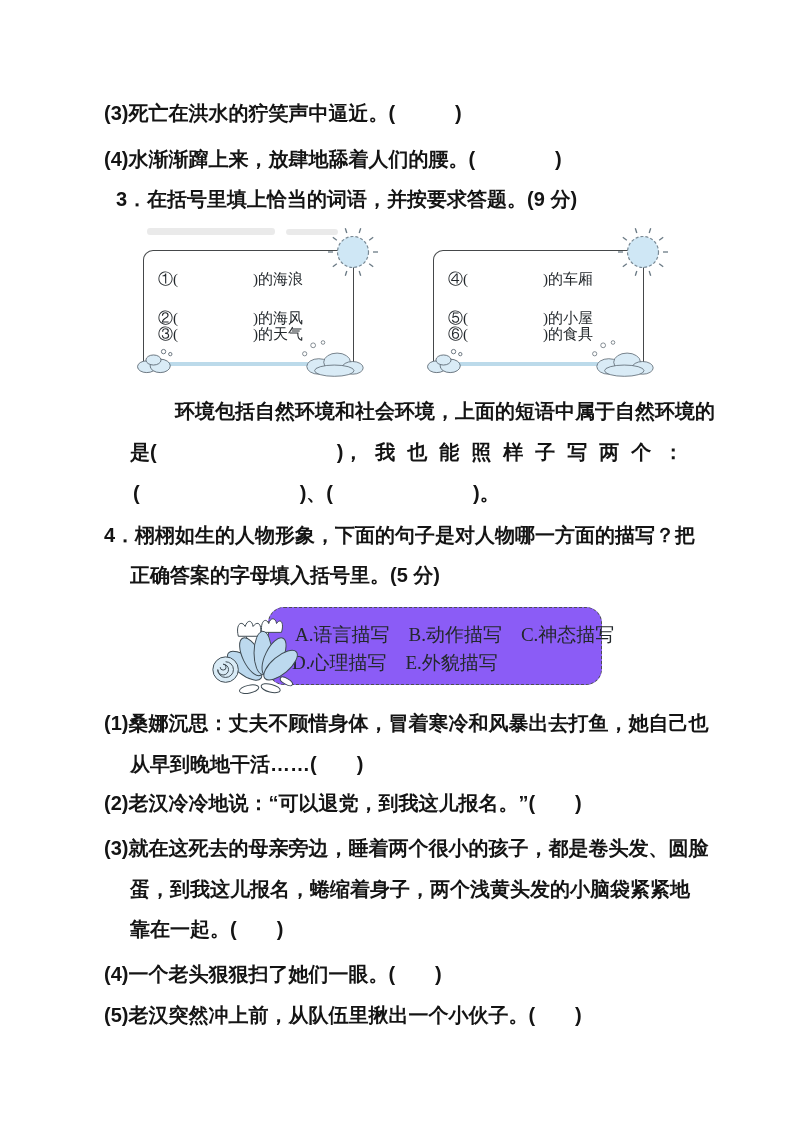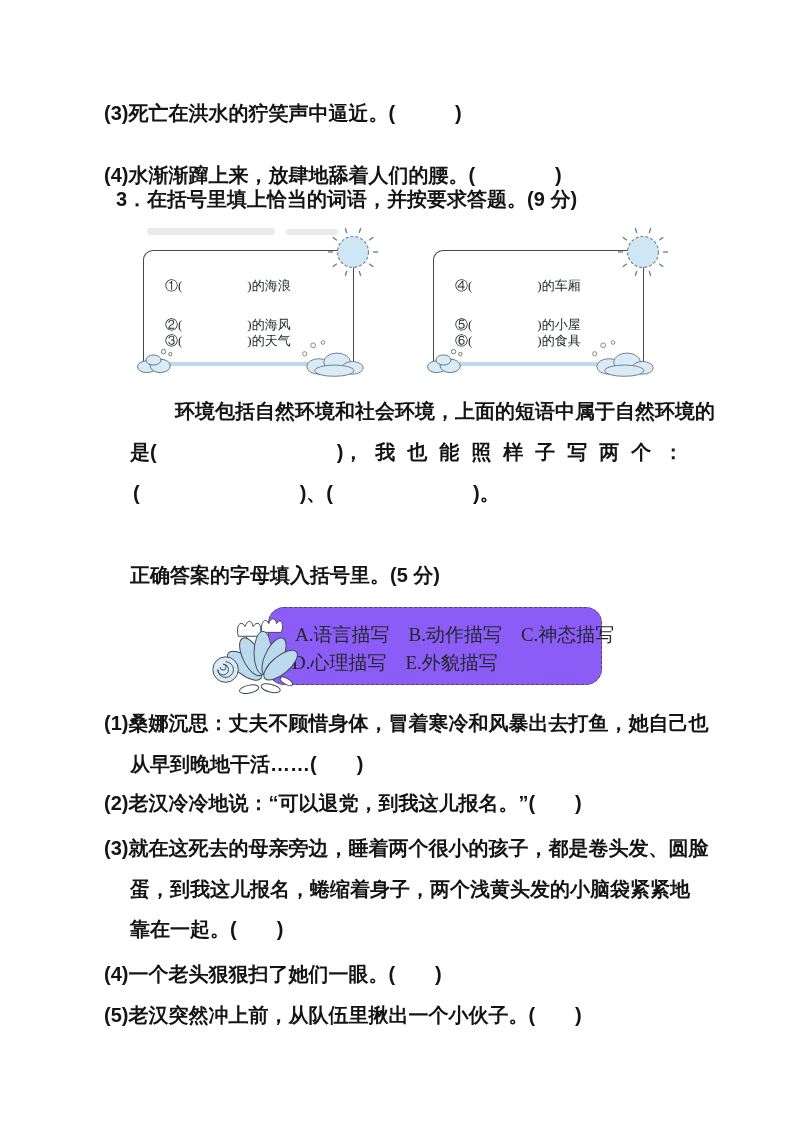--- a/index.html
+++ b/index.html
@@ -17,21 +17,21 @@
   .lt{
     font-family:"Liberation Serif", serif;font-weight:400;color:#23282c;
   }
   
   .fbox{
     position:absolute;width:209px;height:112px;
     border:1.6px solid #45484a;border-bottom:none;border-radius:10px 2px 0 0;
     background:#ffffff;
   }
   .fbox .row{
-    position:absolute;left:10px;margin:11px;font-size:13px;line-height:1;white-space:pre;
+    position:absolute;left:10px;margin:4px;font-size:15px;line-height:1;white-space:pre;
   }
   .fbox .row.r1{top:17px;} .fbox .row.r2{top:56px;} .fbox .row.r3{top:72px;}
   .boxline{
     position:absolute;left:3px;right:3px;bottom:-3px;height:4px;border-radius:2px;
   }
   .sun{position:absolute;top:-28px;right:-29px;width:58px;height:58px;}
   .cloud-l{position:absolute;left:-9px;bottom:-13px;width:42px;height:32px;}
   .cloud-r{position:absolute;right:-13px;bottom:-16px;width:74px;height:42px;}
   
   .smudge{position:absolute;background:#d8d8d8;opacity:.55;border-radius:3px;}
@@ -46,21 +46,21 @@
   .flower{position:absolute;left:206px;top:600px;width:98px;height:100px;}
   
   .spread{letter-spacing:12px;}
 </style>
 </head>
 <body>
 
 <div class="page">
 
   <p class="tl" style="left:104px;top:101px;">(3)死亡在洪水的狞笑声中逼近。(　　　)</p>
-  <p class="tl" style="left:104px;top:163px;">(4)水渐渐蹿上来，放肆地舔着人们的腰。(　　　　)</p>
+  <p class="tl" style="left:104px;top:147px;">(4)水渐渐蹿上来，放肆地舔着人们的腰。(　　　　)</p>
 
   <p class="tl" style="left:116px;top:187px;">3．在括号里填上恰当的词语，并按要求答题。(9 分)</p>
 
   <div class="smudge" style="left:147px;top:228px;width:128px;height:7px;"></div>
   <div class="smudge" style="left:286px;top:229px;width:52px;height:6px;"></div>
 
   <div class="fbox" style="left:143px;top:250px;">
     <p class="row r1 lt">①(　　　　　)的海浪</p>
     <p class="row r2 lt">②(　　　　　)的海风</p>
     <p class="row r3 lt">③(　　　　　)的天气</p>
@@ -141,20 +141,21 @@
         <ellipse cx="86" cy="42" rx="15" ry="9"></ellipse>
           <ellipse cx="60" cy="46" rx="28" ry="8"></ellipse>
       </g>
     </svg>
   </div>
 
   <p class="tl" style="left:130px;top:440px;"><span>是(　　　　　　　　　)</span><span class="spread">，我也能照样子写两个：</span></p>
   <p class="tl" style="left:175px;top:399px;">环境包括自然环境和社会环境，上面的短语中属于自然环境的</p>
   <p class="tl" style="left:133px;top:481px;">(　　　　　　　　)、(　　　　　　　)。</p>
 
+  <p class="tl" style="left:104px;top:523px;">4．栩栩如生的人物形象，下面的句子是对人物哪一方面的描写？把</p>
   <p class="tl" style="left:130px;top:563px;">正确答案的字母填入括号里。(5 分)</p>
 
   <div class="optbox">
     <p class="optrow o1 lt"><span>A.语言描写</span><span>B.动作描写</span><span>C.神态描写</span></p>
     <p class="optrow o2 lt"><span>D.心理描写</span><span>E.外貌描写</span></p>
   </div>
 
   <svg class="flower" viewBox="0 0 100 100">
     <g stroke="#3d4a52" stroke-width="1">
       <line x1="41" y1="36" x2="50" y2="62"></line>

